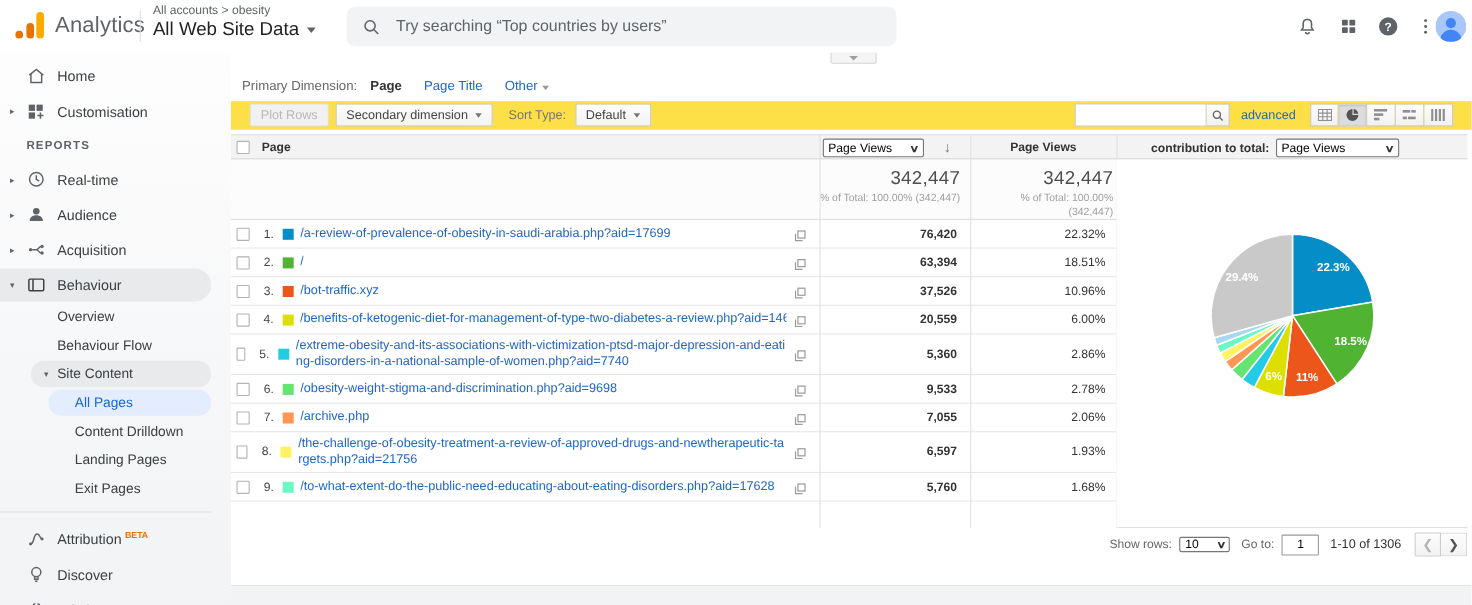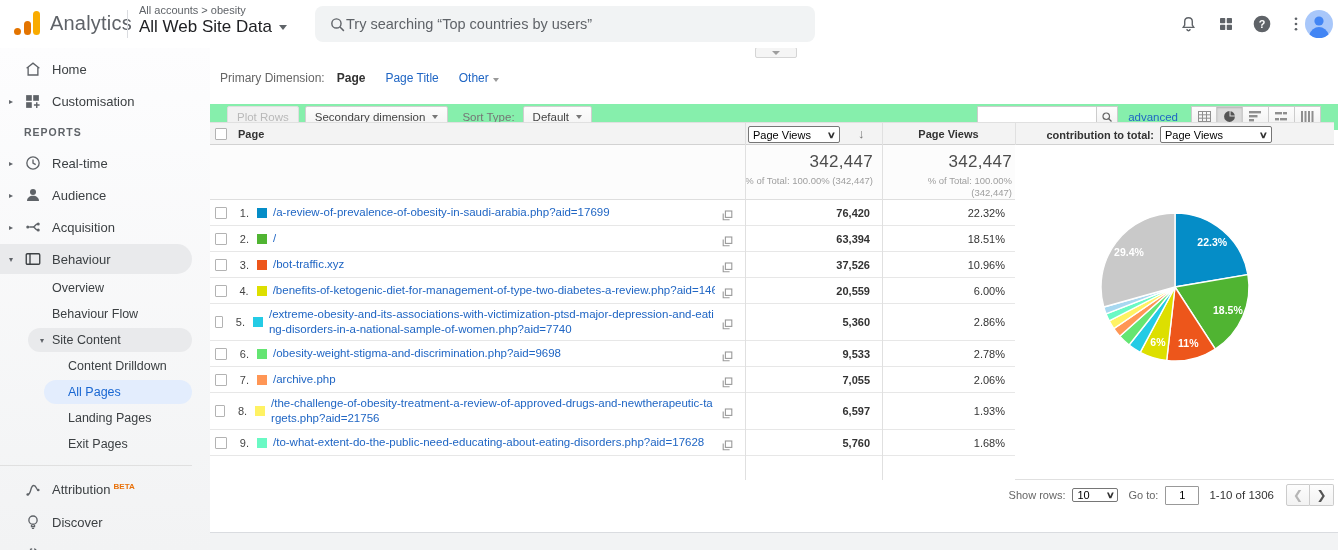--- a/index.html
+++ b/index.html
@@ -17,21 +17,21 @@
   .logo-mark .dot { position:absolute; left:0; bottom:1px; width:7px; height:7px; background:#e37400; border-radius:50%; }
   .logo-text { font-size:20px; color:#5f6368; margin-left:8px; letter-spacing:.2px; }
   .topbar-divider { position:absolute; left:127px; top:10px; width:1px; height:28px; background:#dadce0; }
   .account-block { position:absolute; left:139px; top:4px; cursor:pointer; }
   .crumb { font-size:11px; color:#5f6368; }
   .property { display:flex; align-items:center; gap:7px; margin-top:1px; }
   .property span { font-size:17px; color:#202124; }
   .tri-down { width:0; height:0; border-left:4px solid transparent; border-right:4px solid transparent; border-top:5px solid #5f6368; }
   .search { position:absolute; left:315px; top:6px; width:500px; height:36px; background:#f1f3f4; border-radius:8px; display:flex; align-items:center; padding:0 14px; }
   .search svg { flex:0 0 auto; }
-  .search input { background:transparent; border:0; outline:0; width:430px; font-size:14.5px; color:#3c4043; font-family:"Liberation Sans",sans-serif; }
+  .search input { background:transparent; border:0; outline:0; margin-left:14px; width:430px; font-size:14.5px; color:#3c4043; font-family:"Liberation Sans",sans-serif; }
   .search input::placeholder { color:#5f6368; opacity:1; }
   .top-ico { position:absolute; top:12px; width:24px; height:24px; display:flex; align-items:center; justify-content:center; cursor:pointer; }
   
   .sidenav { position:absolute; left:0; top:48px; width:210px; height:502px; background:linear-gradient(180deg,#fdfdfe 0%,#f2f3f4 100%); padding-top:5px; z-index:4; }
   .nav-row { position:relative; height:32px; display:flex; align-items:center; font-size:13px; color:#3c4043; cursor:pointer; }
   .nav-row .arr { position:absolute; left:9px; font-size:8px; color:#5f6368; }
   .nav-row .nav-ico { position:absolute; left:24px; width:18px; height:18px; display:flex; align-items:center; }
   .nav-row .lbl { position:absolute; left:52px; white-space:nowrap; }
   .nav-section { height:30px; display:flex; align-items:center; padding-left:24px; font-size:10.5px; font-weight:bold; color:#5f6368; letter-spacing:1px; }
   .nav-sub { height:26px; font-size:12.5px; }
@@ -46,21 +46,21 @@
   .beta { font-size:8px; color:#e8710a; vertical-align:super; margin-left:3px; font-weight:bold; }
   
   .content { position:absolute; left:210px; top:48px; width:1128px; height:502px; background:#fff; }
   .collapse-btn { position:absolute; left:545px; top:-1px; width:42px; height:11px; background:#f5f5f5; border:1px solid #d5d5d5; border-radius:2px; display:flex; align-items:center; justify-content:center; cursor:pointer; }
   .collapse-btn .tri { width:0; height:0; border-left:4px solid transparent; border-right:4px solid transparent; border-top:4px solid #9e9e9e; }
   .dim-row { position:absolute; left:10px; top:23px; display:flex; align-items:center; font-size:12px; }
   .dim-label { color:#666; }
   .dim-current { color:#333; font-weight:bold; margin-left:12px; }
   .dim-link { color:#2066c4; margin-left:20px; cursor:pointer; }
   .dim-link .tri-sm { display:inline-block; width:0; height:0; border-left:3.5px solid transparent; border-right:3.5px solid transparent; border-top:4px solid #999; margin-left:4px; }
-  .toolbar { position:absolute; left:0; top:44px; width:1128px; height:26px; background:#86efac;margin-top:12px; }
+  .toolbar { position:absolute; left:0; top:44px; width:1128px; height:26px; background:#fde047; }
   .tool-left { position:absolute; left:17px; top:2px; display:flex; align-items:center; gap:6px; }
   .btn { height:21px; display:inline-flex; align-items:center; gap:7px; padding:0 9px; font-size:11.5px; color:#444;
          background:linear-gradient(#fdfdfd,#f3f3f3); border:1px solid #cfcfcf; border-radius:2px; cursor:pointer; }
   .btn .tri-sm { width:0; height:0; border-left:3.5px solid transparent; border-right:3.5px solid transparent; border-top:4px solid #777; }
   .btn-disabled { background:#f1f1f1; color:#b9b9b9; border-color:#dedede; cursor:default; }
   .tool-label { font-size:11.5px; color:#757575; margin:0 2px 0 8px; }
   .tool-right { position:absolute; right:17px; top:2px; display:flex; align-items:center; }
   .tfilter-input { width:120px; height:21px; border:1px solid #ccc; border-radius:1px; background:#fff; font-size:11px; padding:0 4px; outline:0; }
   .tfilter-btn { width:21px; height:21px; border:1px solid #ccc; border-left:0; background:linear-gradient(#fdfdfd,#f1f1f1); display:flex; align-items:center; justify-content:center; cursor:pointer; }
   .advanced { font-size:11.5px; color:#2066c4; margin:0 13px 0 10px; cursor:pointer; }
@@ -248,26 +248,26 @@
         <span class="lbl">Overview</span>
       </div>
       <div class="nav-row nav-sub">
         <span class="lbl">Behaviour Flow</span>
       </div>
       <div class="nav-row nav-sub">
         <span class="pill-grey2"></span>
         <span class="arr">▾</span>
         <span class="lbl">Site Content</span>
       </div>
-      <div class="nav-row nav-sub nav-sub2">
-        <span class="lbl">Content Drilldown</span>
-      </div>
       <div class="nav-row nav-sub nav-sub2 nav-selected">
         <span class="pill-blue"></span>
         <span class="lbl">All Pages</span>
+      </div>
+      <div class="nav-row nav-sub nav-sub2">
+        <span class="lbl">Content Drilldown</span>
       </div>
       <div class="nav-row nav-sub nav-sub2">
         <span class="lbl">Landing Pages</span>
       </div>
       <div class="nav-row nav-sub nav-sub2">
         <span class="lbl">Exit Pages</span>
       </div>
       <div class="nav-divider"></div>
       <div class="nav-row">
         <span class="nav-ico">

